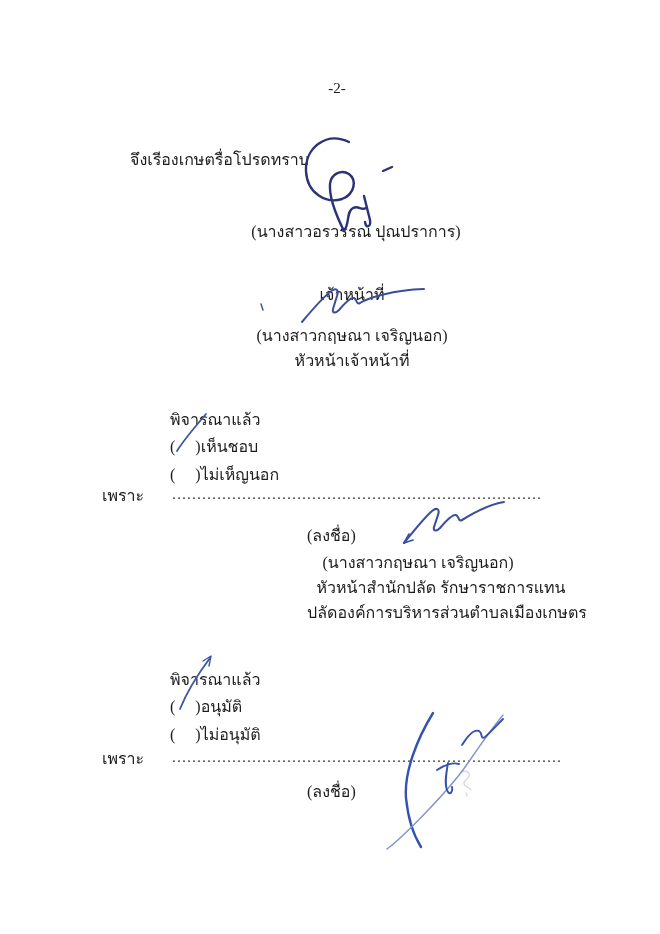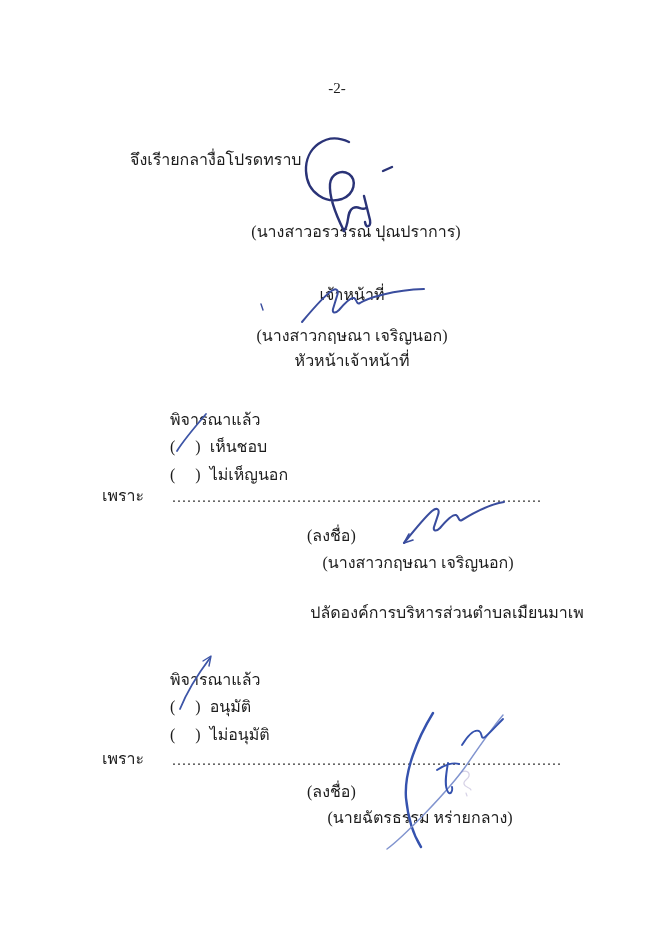--- a/index.html
+++ b/index.html
@@ -15,22 +15,22 @@
     position:absolute;
     font-size:16px;
     line-height:1.25;
     white-space:nowrap;
     color:#1c1c1c;
   }
   .ctr{transform:translateX(-50%);}
   .small{font-size:15px;}
   .opt{display:flex;align-items:baseline;}
   .paren{white-space:pre;display:inline-block;}
-  .optlabel{margin-left:9px;}
-  .reason{display:flex;align-items:flex-end;gap:28px;}
+  .optlabel{}
+  .reason{display:flex;align-items:flex-start;gap:28px;}
   .leader{
     display:inline-block;
     overflow:hidden;
     white-space:nowrap;
     letter-spacing:1.5px;
     font-size:14px;
     height:17px;
     vertical-align:baseline;
   }
   .ink-overlay{
@@ -38,21 +38,21 @@
     pointer-events:none;
   }
 </style>
 </head>
 <body>
 
 <div class="page">
 
   <div class="t small ctr" style="left:337px;top:79px;">-2-</div>
 
-  <div class="t" style="left:130px;top:150px;">จึงเรีายกลางื่อโปรดทราบ</div>
+  <div class="t" style="left:130px;top:150px;">จึงเรีองเกษตรื่อโปรดทราบ</div>
 
   <div class="t ctr" style="left:356px;top:222px;">(นางสาวอรวรรณ ปุณปราการ)</div>
   <div class="t ctr" style="left:352px;top:249px;margin-top:36px;">เจ้าหน้าที่</div>
 
   <div class="t ctr" style="left:352px;top:326px;">(นางสาวกฤษณา เจริญนอก)</div>
   <div class="t ctr" style="left:352px;top:351px;text-align:center;">หัวหน้าเจ้าหน้าที่</div>
 
   <div class="t" style="left:170px;top:410px;">พิจารณาแล้ว</div>
 
   <div class="t opt" style="left:170px;top:437px;">
@@ -64,40 +64,40 @@
     <span class="optlabel">ไม่เห็ญนอก</span>
   </div>
 
   <div class="t reason" style="left:102px;top:486px;">
     <span>เพราะ</span>
       <span class="leader" style="width:368px;">........................................................................................................................</span>
   </div>
 
   <div class="t" style="left:307px;top:526px;">(ลงชื่อ)</div>
   <div class="t ctr" style="left:418px;top:553px;">(นางสาวกฤษณา เจริญนอก)</div>
-  <div class="t ctr" style="left:447px;top:603px;">ปลัดองค์การบริหารส่วนตำบลเมืยนมาเพ</div>
+  <div class="t ctr" style="left:441px;top:578px;">หัวหน้าสำนักปลัด รักษาราชการแทน</div>
+  <div class="t ctr" style="left:447px;top:603px;">ปลัดองค์การบริหารส่วนตำบลเมืองเกษตร</div>
 
   <div class="t" style="left:170px;top:670px;">พิจารณาแล้ว</div>
 
   <div class="t opt" style="left:170px;top:697px;">
     <span class="paren">(     )</span>
     <span class="optlabel">อนุมัติ</span>
   </div>
   <div class="t opt" style="left:170px;top:725px;">
     <span class="paren">(     )</span>
     <span class="optlabel">ไม่อนุมัติ</span>
   </div>
 
   <div class="t reason" style="left:102px;top:749px;">
     <span>เพราะ</span>
       <span class="leader" style="width:388px;">........................................................................................................................</span>
   </div>
 
   <div class="t" style="left:307px;top:782px;">(ลงชื่อ)</div>
-  <div class="t ctr" style="left:420px;top:808px;">(นายฉัตรธรรม หร่ายกลาง)</div>
 
   <svg class="ink-overlay" viewBox="0 0 660 934">
 
     <g fill="none" stroke="#2a3377" stroke-width="2.4" stroke-linecap="round" stroke-linejoin="round">
       <path d="M 349 142 C 326 131 305 148 306 171 C 307 194 327 204 342 199 C 355 194 357 180 349 174 C 341 169 331 174 330 184 C 329 197 337 217 344 231"></path>
       <path d="M 344 231 C 350 223 346 212 353 208 C 359 205 361 211 366 208"></path>
       <path d="M 364 196 L 370 220 C 371 227 366 229 365 222"></path>
       <path d="M 383 171 L 392 167"></path>
     </g>
 

